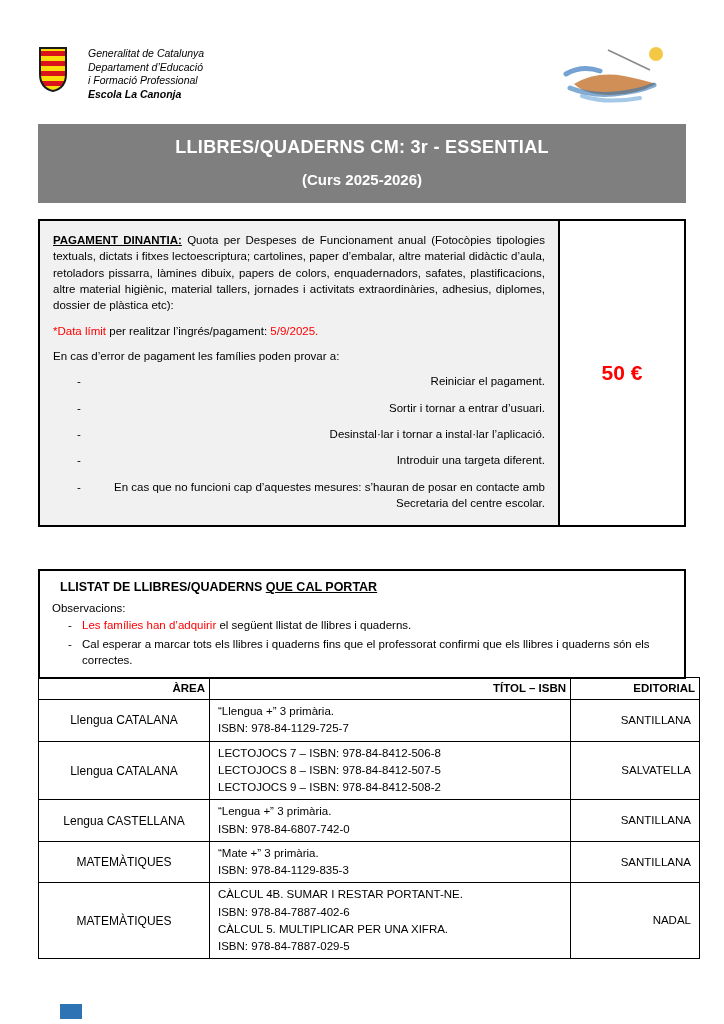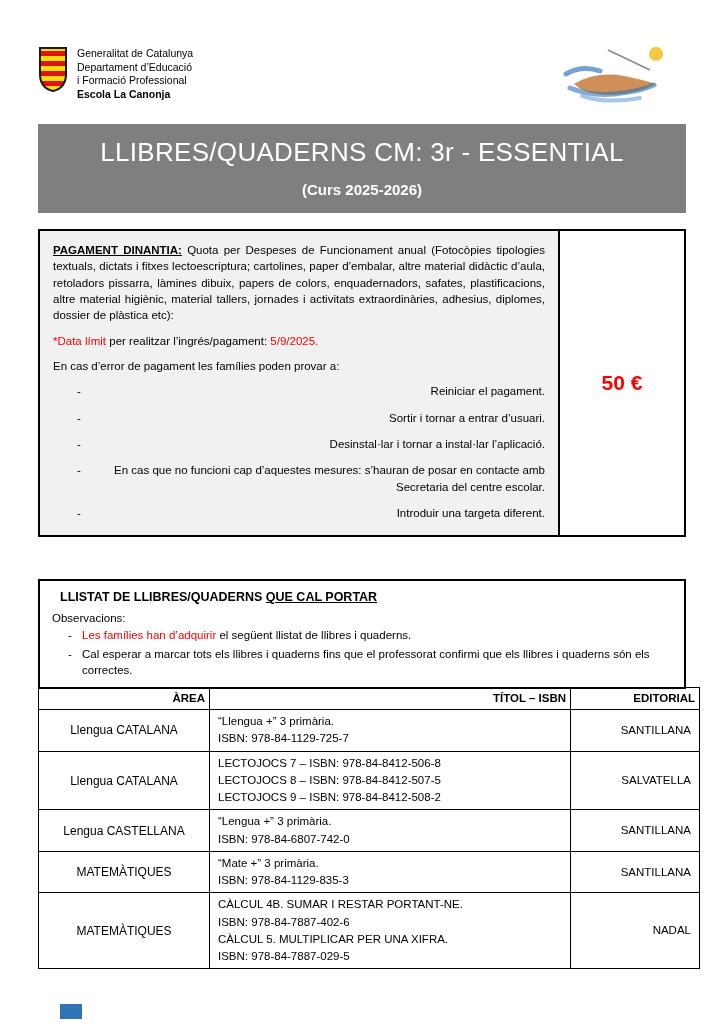--- a/index.html
+++ b/index.html
@@ -2,29 +2,29 @@
 <html lang="ca"><head>
 <meta charset="utf-8">
 <style>
   html,body{margin:0;padding:0;background:#e9e9e9;}
   .page{position:relative;width:724px;height:1024px;margin:0 auto;background:#ffffff;
         font-family:"Liberation Sans",sans-serif;color:#000;overflow:hidden;
         box-sizing:border-box;padding:44px 38px 0 38px;}
 
   
   .top{display:flex;justify-content:space-between;align-items:flex-start;height:78px;}
-  .brand{display:flex;gap:9px;}
+  .brand{display:flex;gap:20px;font-style:italic;}
   .gencat-logo{width:30px;height:50px;flex:0 0 auto;}
   .brand-text{font-size:10.5px;line-height:1.3;padding-top:3px;}
   .brand-school{font-weight:bold;}
   .school-logo{width:118px;height:62px;margin-right:12px;}
 
   
   .title-box{margin-top:2px;background:#7f7f7f;color:#fff;text-align:center;padding:13px 6px 15px;}
-  .title-main{font-size:26px;font-weight:normal;letter-spacing:.3px;}
+  .title-main{font-size:18px;font-weight:bold;letter-spacing:.3px;}
   .title-sub{font-size:15px;font-weight:bold;margin-top:13px;}
 
   
   .payment-box{margin-top:16px;border:2px solid #000;display:flex;}
   .payment-left{background:#f1f1f1;border-right:2px solid #000;width:520px;box-sizing:border-box;
                 padding:11px 13px 4px;font-size:11.5px;line-height:1.42;text-align:justify;}
   .payment-left p{margin:0 0 9px;}
   .bu{font-weight:bold;text-decoration:underline;}
   .red{color:#ff0000;}
   .steps{margin:2px 0 0;}
@@ -103,22 +103,22 @@
 
   <div class="payment-box">
     <div class="payment-left">
       <p><span class="bu">PAGAMENT DINANTIA:</span> <span>Quota per Despeses de Funcionament anual (Fotocòpies tipologies textuals, dictats i fitxes lectoescriptura; cartolines, paper d’embalar, altre material didàctic d’aula, retoladors pissarra, làmines dibuix, papers de colors, enquadernadors, safates, plastificacions, altre material higiènic, material tallers, jornades i activitats extraordinàries, adhesius, diplomes, dossier de plàstica etc):</span></p>
       <p><span class="red">*Data límit</span><span> per realitzar l’ingrés/pagament: </span><span class="red">5/9/2025.</span></p>
       <p>En cas d’error de pagament les famílies poden provar a:</p>
       <div class="steps">
         <div class="step">Reiniciar el pagament.</div>
         <div class="step">Sortir i tornar a entrar d’usuari.</div>
         <div class="step">Desinstal·lar i tornar a instal·lar l’aplicació.</div>
+        <div class="step">Introduir una targeta diferent.</div>
         <div class="step">En cas que no funcioni cap d’aquestes mesures: s’hauran de posar en contacte amb Secretaria del centre escolar.</div>
-        <div class="step">Introduir una targeta diferent.</div>
       </div>
     </div>
     <div class="payment-right">
       <span class="price">50 €</span>
     </div>
   </div>
 
   <div class="list-box">
     <p class="list-heading"><span>LLISTAT DE LLIBRES/QUADERNS </span><span class="u">QUE CAL PORTAR</span></p>
     <div class="obs-label">Observacions:</div>

